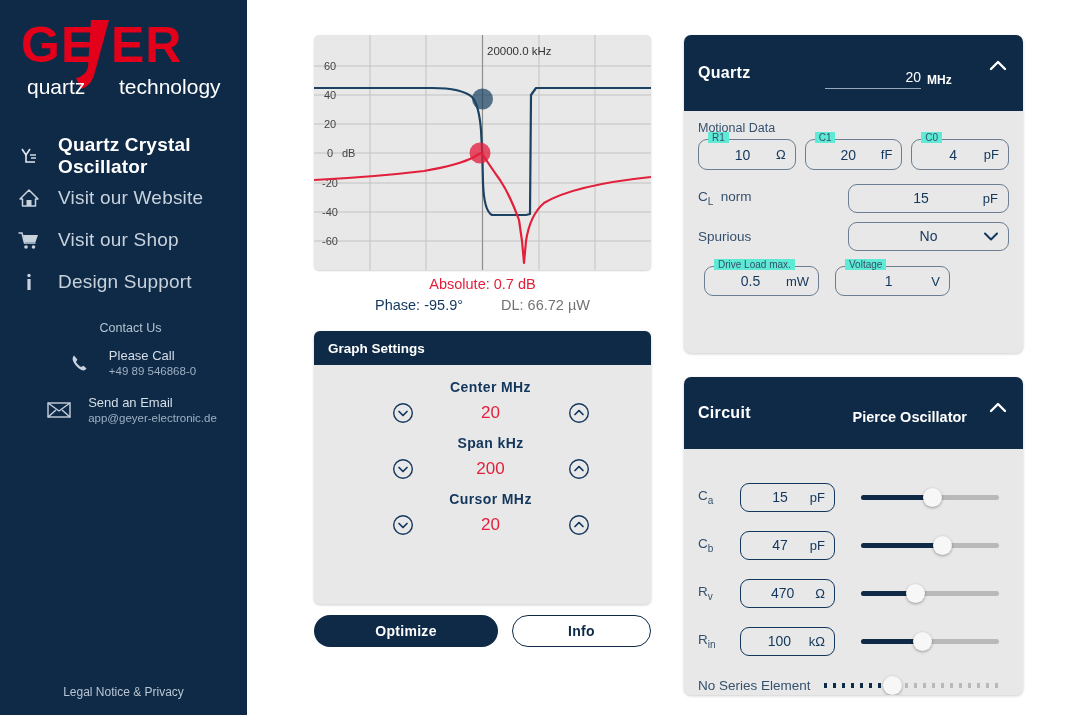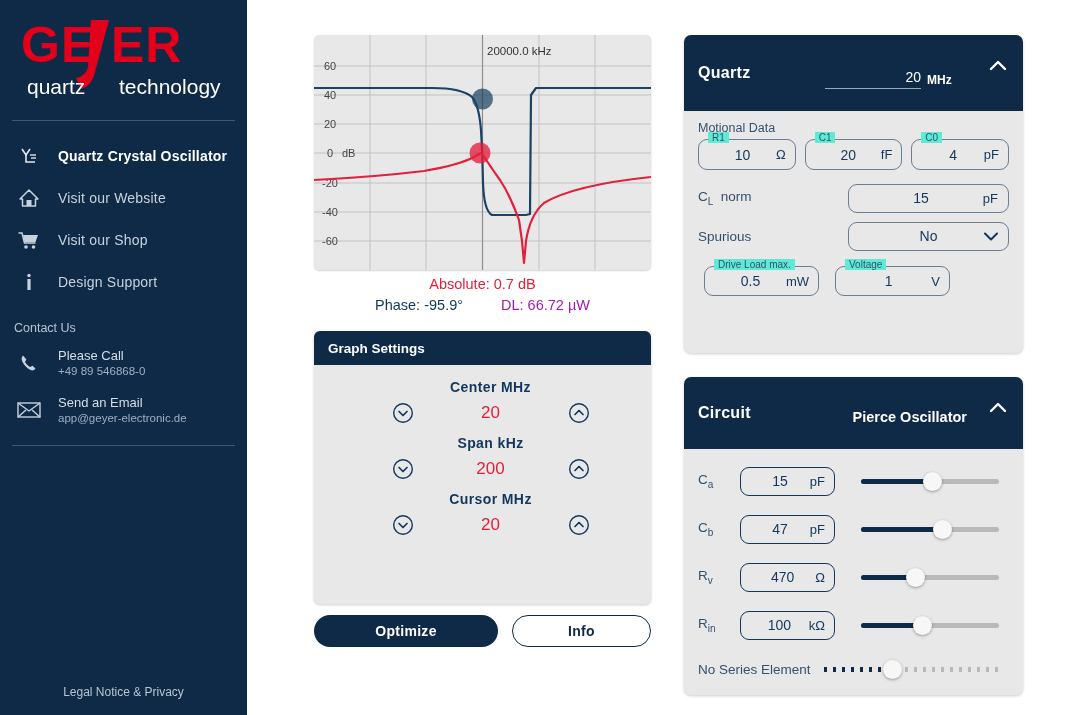--- a/index.html
+++ b/index.html
@@ -11,40 +11,41 @@
   }
   .app { display: flex; width: 1071px; height: 715px; }
 
   
   .sidebar {
     width: 247px; height: 715px;
     background: #0e2a47;
     display: flex; flex-direction: column;
     flex: 0 0 247px;
     position: relative;
+    align-items: center;
   }
   .logo-wrap { padding: 10px 0 0 0; height: 106px; position: relative; }
   .logo-svg { display: block; margin: 0 auto; }
   .side-divider {
     height: 1px; background: rgba(255,255,255,0.22);
     margin: 14px 12px 0 12px;
   }
   .nav { padding: 14px 0 0 0; }
   .nav-item {
     display: flex; align-items: center;
     height: 42px; padding-left: 14px; gap: 14px;
     cursor: pointer;
   }
   .nav-ico {
     width: 30px; height: 28px;
     display: flex; align-items: center; justify-content: center;
     flex: 0 0 30px;
   }
   .nav-label {
-    font-size: 14px; color: #c8d2dd; letter-spacing: .2px;
+    font-size: 19px; color: #c8d2dd; letter-spacing: .2px;
   }
   .nav-item.active .nav-label { color: #ffffff; font-weight: bold; }
 
   .contact-title {
     font-size: 12.5px; color: #b7c3d1;
     padding: 18px 0 4px 14px;
   }
   .contact-item {
     display: flex; align-items: center;
     padding: 9px 0 9px 14px; gap: 14px; cursor: pointer;
@@ -77,21 +78,21 @@
   }
   .chart-card svg { display: block; }
 
   .readouts {
     position: absolute; left: 67px; top: 274px;
     width: 337px; text-align: center;
   }
   .ro-abs { font-size: 14.5px; color: #e2203c; line-height: 20px; }
   .ro-row { display: flex; justify-content: center; gap: 38px; line-height: 22px; }
   .ro-phase { font-size: 14.5px; color: #12365c; }
-  .ro-dl { font-size: 14.5px; color: #a21caf; }
+  .ro-dl { font-size: 14.5px; color: #737373; }
 
   
   .gs-card {
     position: absolute; left: 67px; top: 331px;
     width: 337px; height: 273px;
     border-radius: 6px; overflow: hidden;
     background: #e8e8e8;
     box-shadow: 0 1px 3px rgba(0,0,0,0.2);
   }
   .gs-head {
@@ -540,21 +541,21 @@
       <div class="p-head small">
         <span class="p-title">Circuit</span>
         <span class="p-sub">Pierce Oscillator</span>
         <span class="chev">
           <svg width="22" height="18" viewBox="0 0 22 18">
             <path d="M4 12 L11 5 L18 12" fill="none" stroke="#ffffff" stroke-width="2.4" stroke-linecap="round" stroke-linejoin="round"></path>
           </svg>
         </span>
       </div>
 
-      <div class="p-body" style="padding-top:8px">
+      <div class="p-body" style="padding-top:24px">
 
         <div class="c-row">
           <span class="c-label">C<sub>a</sub></span>
           <span class="c-field">
             <span class="c-val">15</span>
             <span class="c-unit">pF</span>
           </span>
           <span class="slider-wrap">
             <span class="track"></span>
             <span class="fill" style="width:70px"></span>

